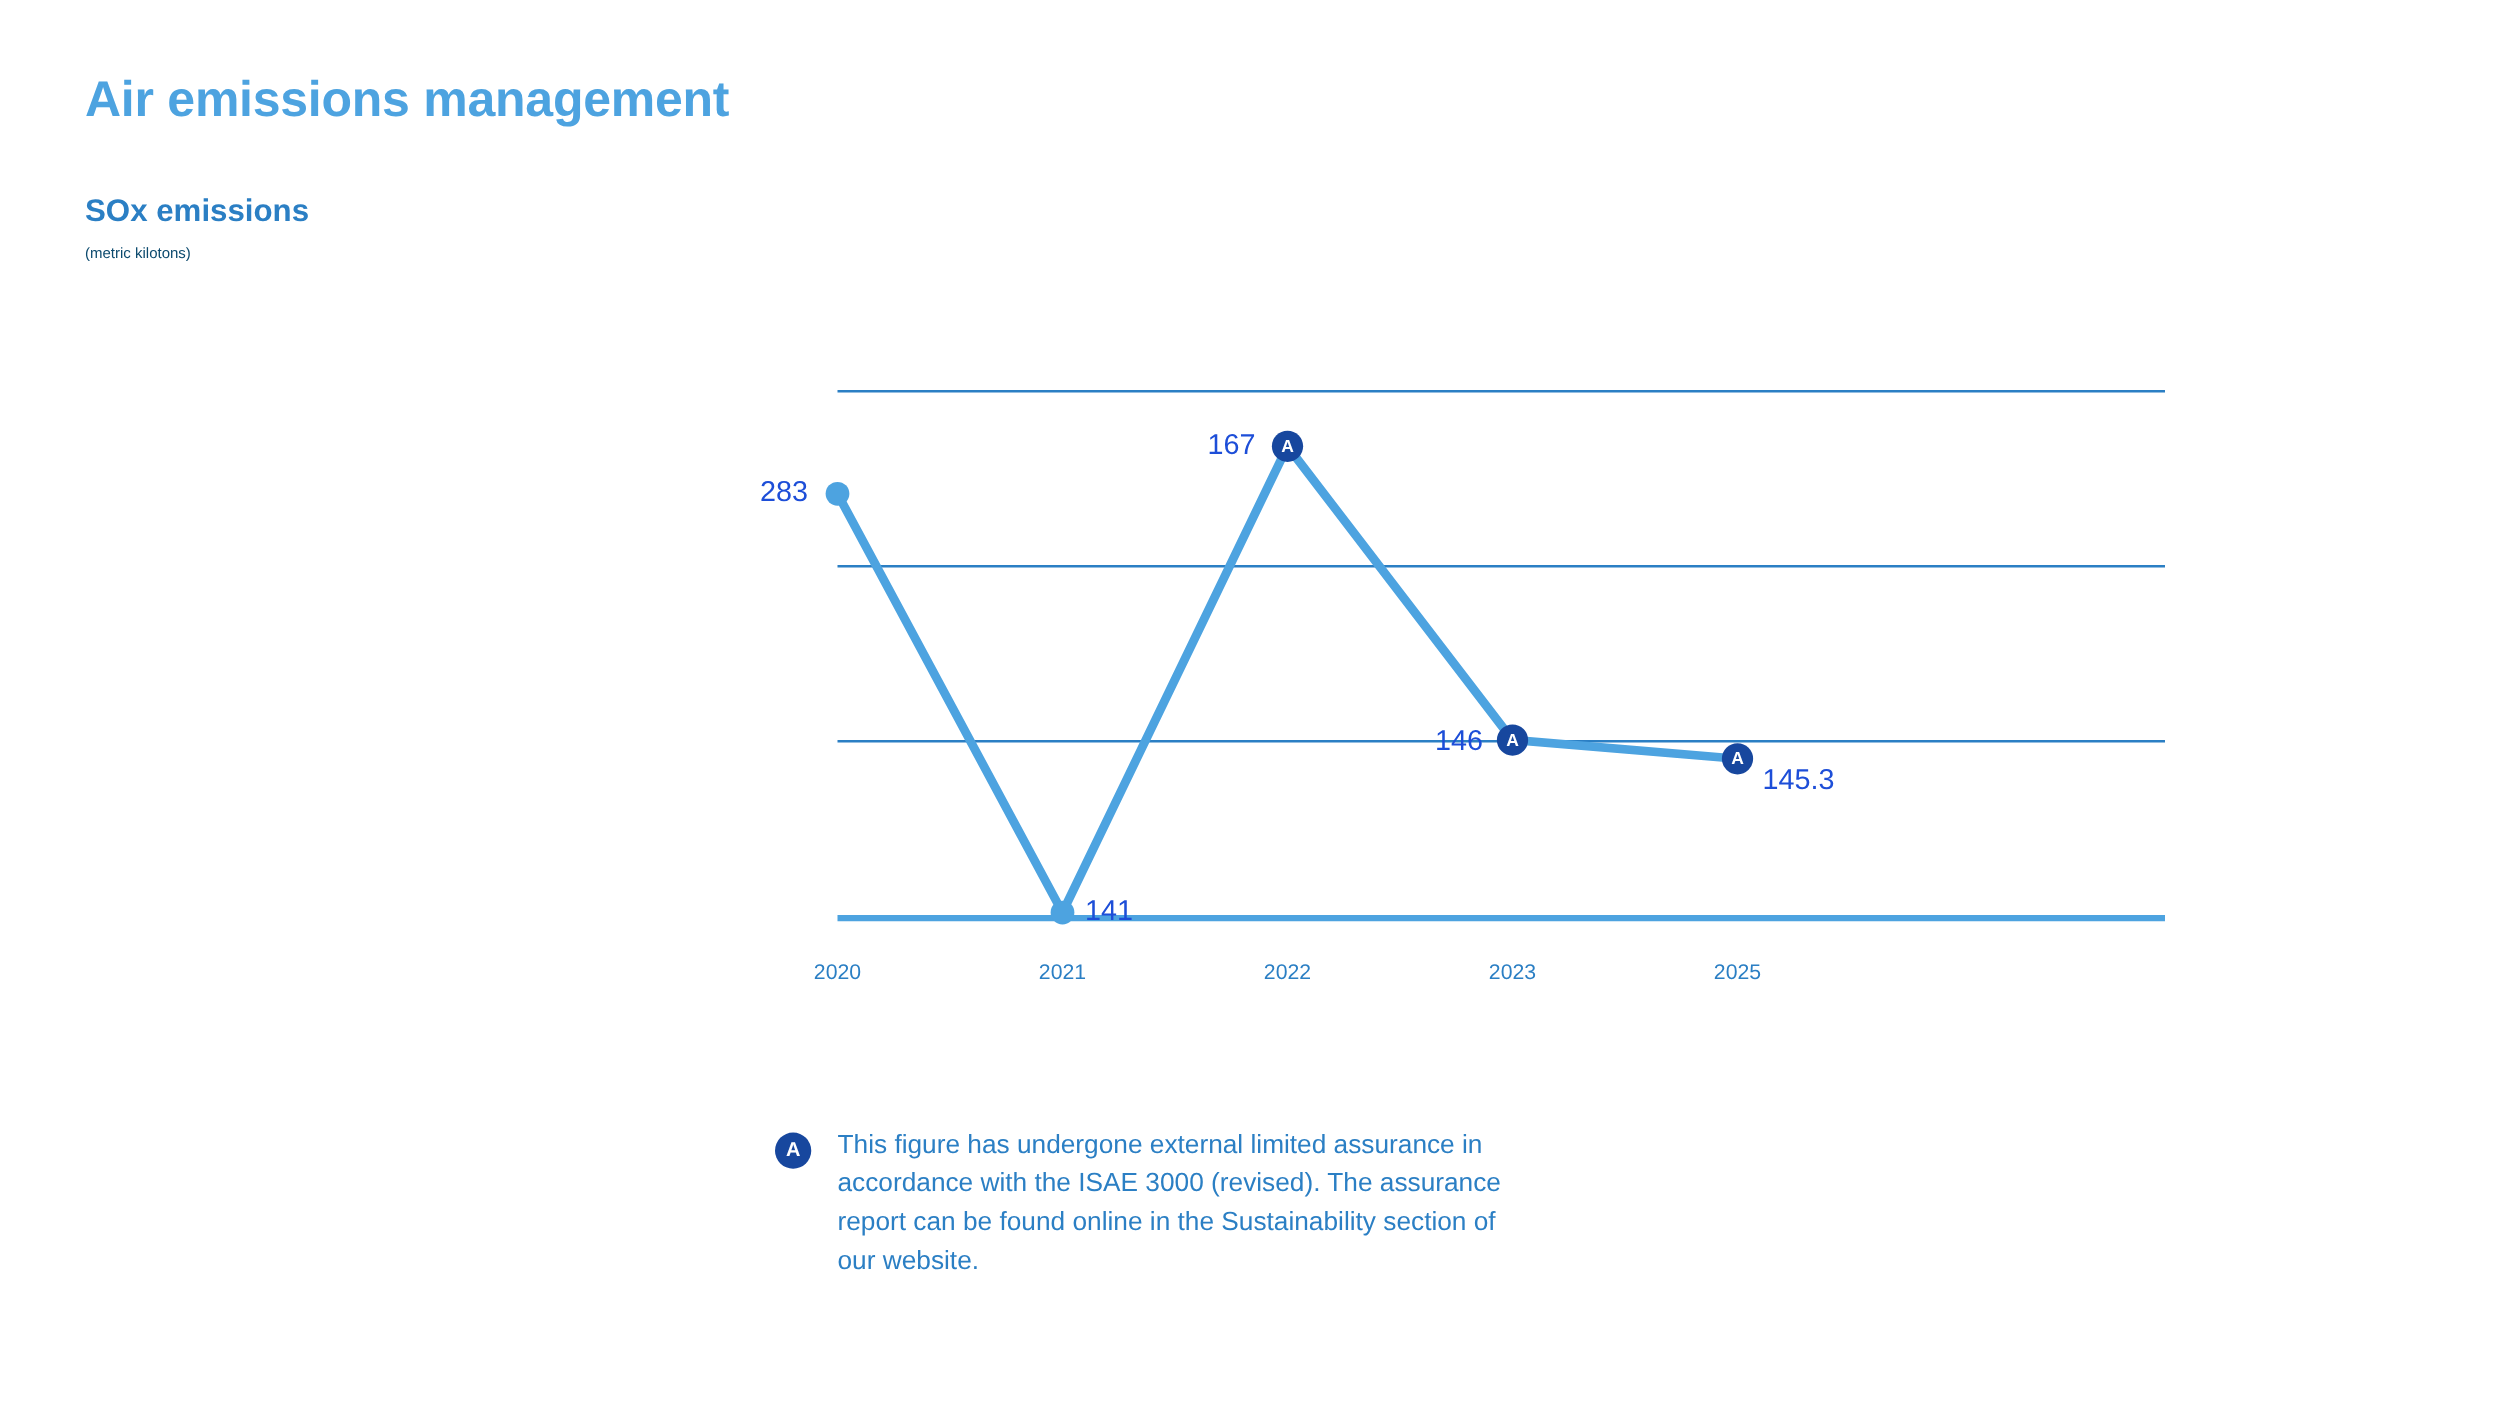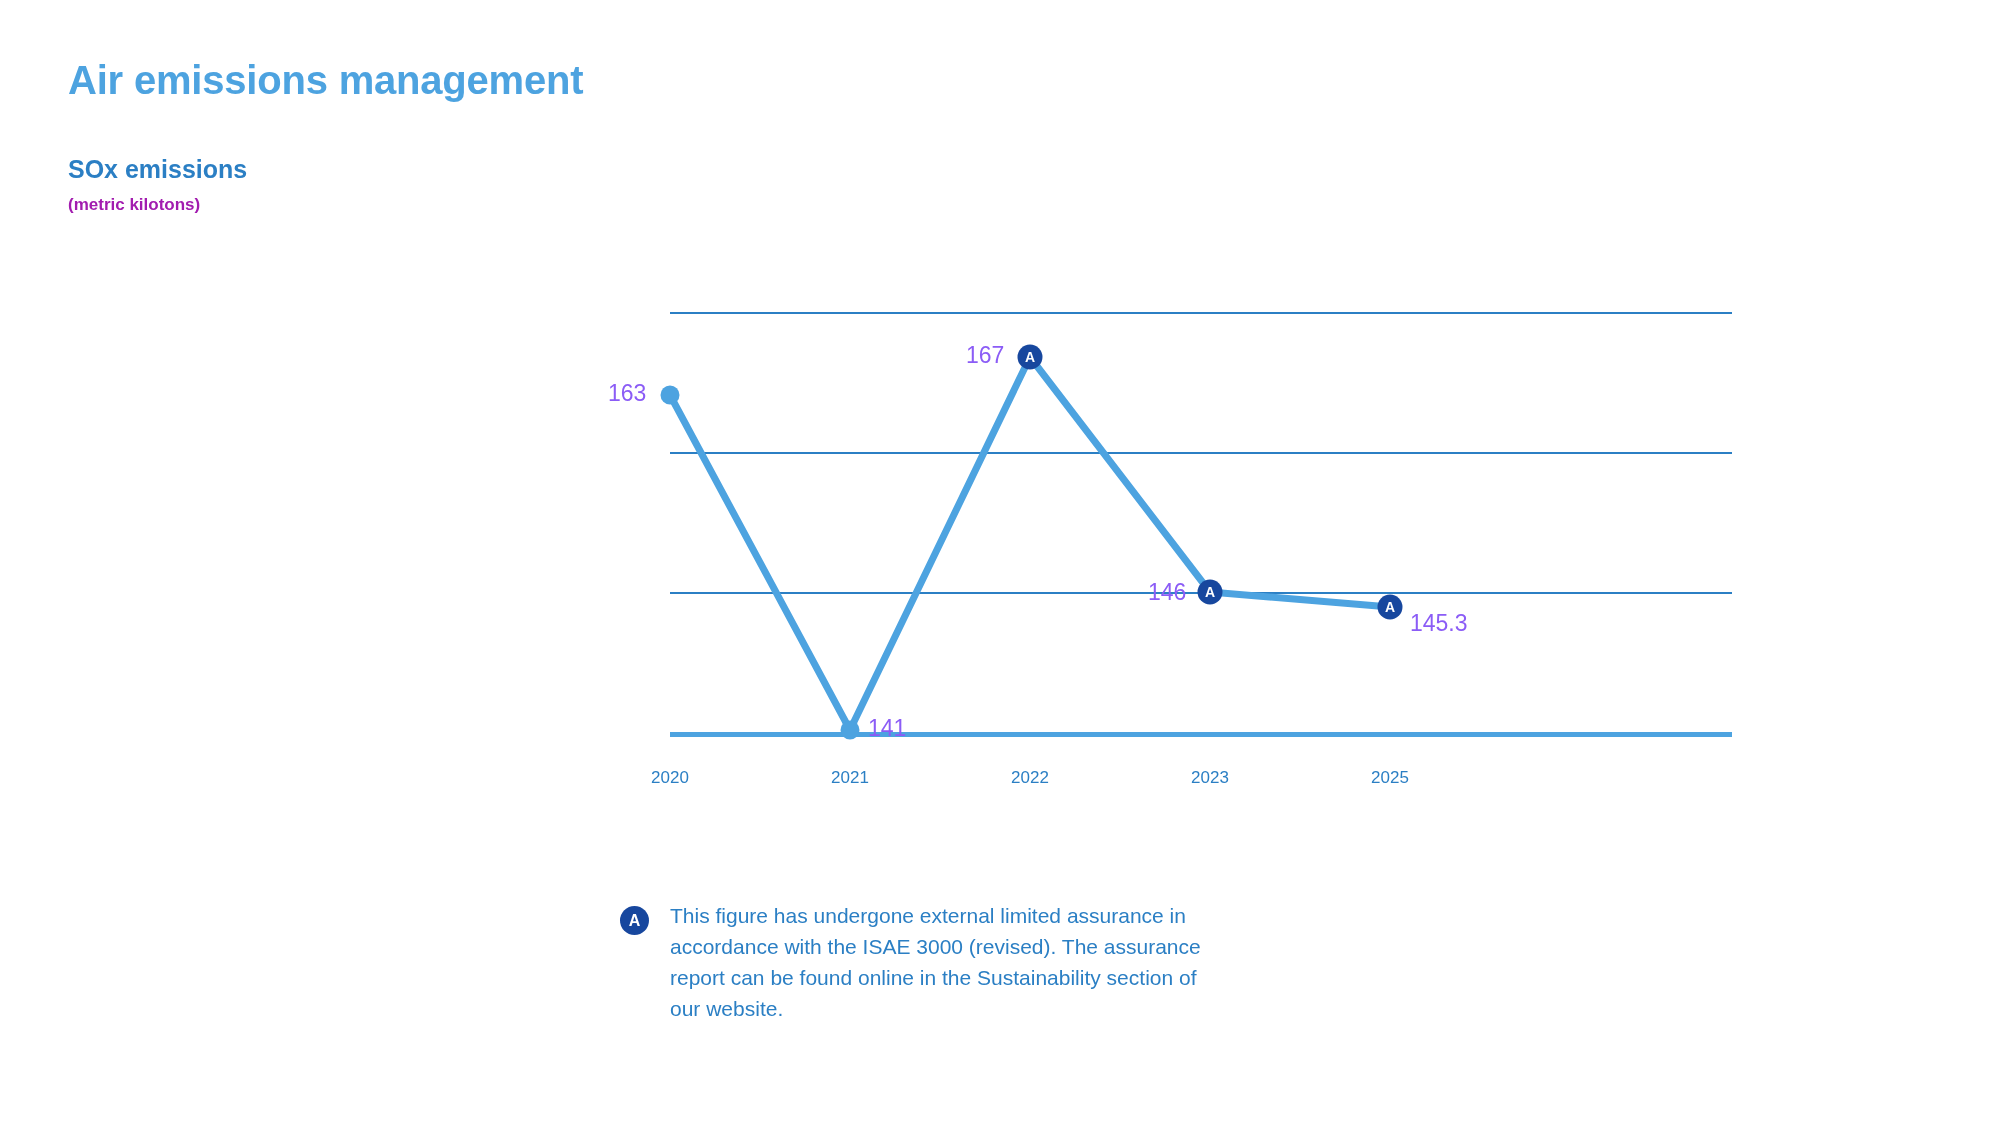--- a/index.html
+++ b/index.html
@@ -26,23 +26,23 @@
   .subtitle {
     position: absolute;
     left: 68px; top: 155px;
     font-size: 25px;
     font-weight: bold;
     color: #2b7fc4;
   }
   .units {
     position: absolute;
     left: 68px; top: 195px;
-    font-size: 17px;
-    font-weight: bold;
-    color: #a21caf;
+    font-size: 12px;
+    font-weight: normal;
+    color: #0c4a6e;
   }
   
   #plot {
     position: absolute;
     left: 670px;
     top: 300px;
     width: 1270px;
     height: 450px;
   }
   .gridline {
@@ -68,21 +68,21 @@
   .xlabel {
     position: absolute;
     font-size: 17px;
     color: #2b7fc4;
     transform: translateX(-50%);
     white-space: nowrap;
   }
   .dotlabel {
     position: absolute;
     font-size: 23px;
-    color: #8b5cf6;
+    color: #1d4ed8;
     white-space: nowrap;
   }
   .marker-dot {
     position: absolute;
     width: 19px; height: 19px;
     border-radius: 50%;
     background: #4da3e0;
     transform: translate(-50%, -50%);
   }
   .marker-badge {
@@ -142,21 +142,21 @@
     <svg class="series" viewBox="0 0 1270 450" preserveAspectRatio="none">
       <polyline points="0,95 180,430 360,57 540,292 720,307" fill="none" stroke="#4da3e0" stroke-width="7" stroke-linejoin="round" stroke-linecap="round" transform="translate(0,0)"></polyline>
     </svg>
 
     <div class="marker-dot" style="left:0px;   top:95px;"></div>
     <div class="marker-dot" style="left:180px; top:430px;"></div>
     <div class="marker-badge" style="left:360px; top:57px;">A</div>
     <div class="marker-badge" style="left:540px; top:292px;">A</div>
     <div class="marker-badge" style="left:720px; top:307px;">A</div>
 
-    <div class="dotlabel" style="left:-62px; top:80px;">163</div>
+    <div class="dotlabel" style="left:-62px; top:80px;">283</div>
     <div class="dotlabel" style="left:198px; top:415px;">141</div>
     <div class="dotlabel" style="left:296px; top:42px;">167</div>
     <div class="dotlabel" style="left:478px; top:279px;">146</div>
     <div class="dotlabel" style="left:740px; top:310px;">145.3</div>
 
     <div class="xlabel" style="left:0px;   top:468px;">2020</div>
     <div class="xlabel" style="left:180px; top:468px;">2021</div>
     <div class="xlabel" style="left:360px; top:468px;">2022</div>
     <div class="xlabel" style="left:540px; top:468px;">2023</div>
     <div class="xlabel" style="left:720px; top:468px;">2025</div>

